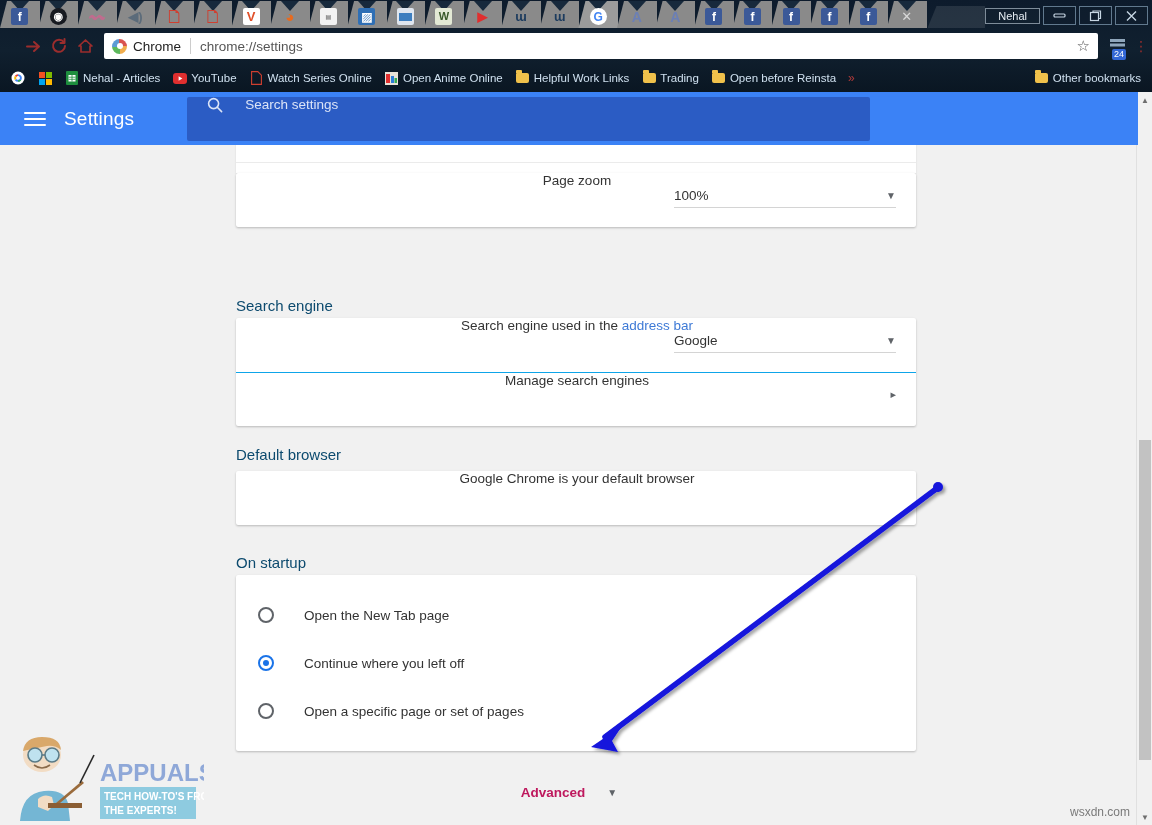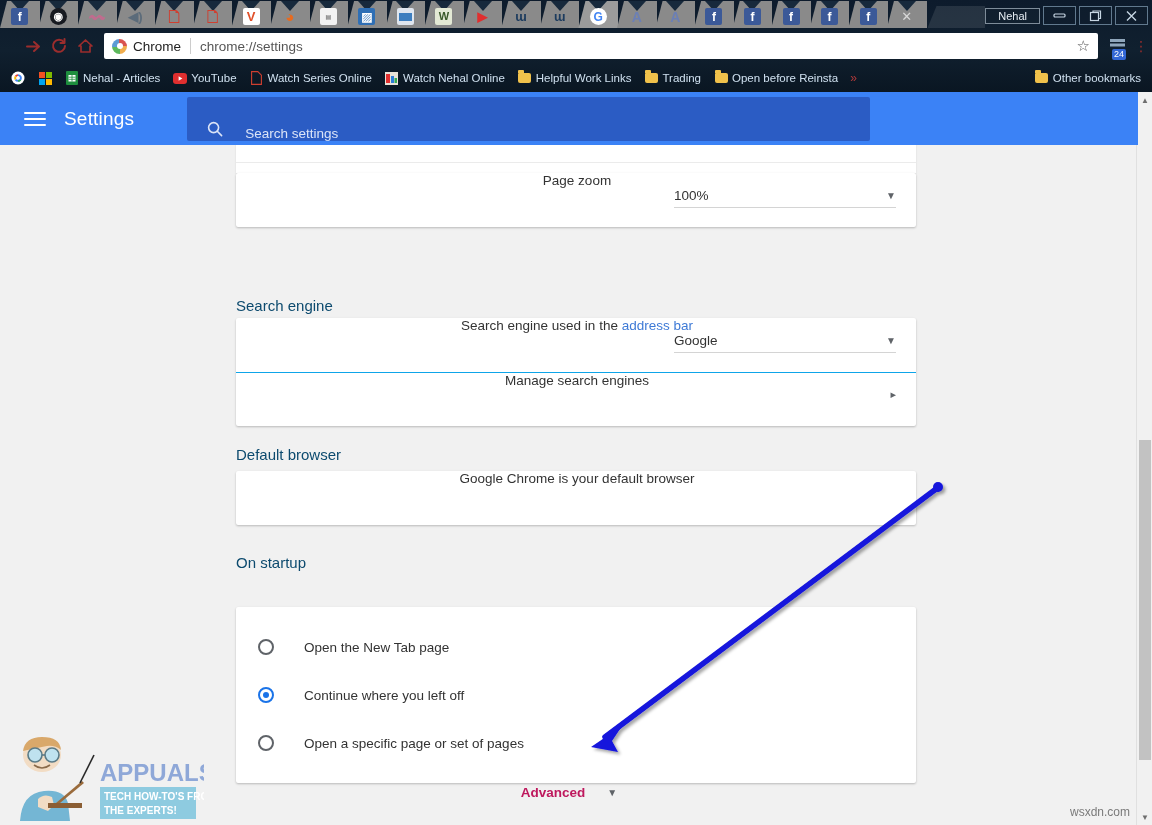--- a/index.html
+++ b/index.html
@@ -156,21 +156,21 @@
   }
   .hamburger { width: 22px; margin-left: 24px; }
   .hamburger span {
     display: block; height: 2px; background: #fff; margin: 4px 0; border-radius: 1px;
   }
   .settings-title {
     color: #fff; font-size: 19px; margin-left: 18px; letter-spacing: .2px;
   }
   .search-box {
     margin-left: 53px; width: 683px; height: 44px; background: #2b5cc4;
-    display: flex; align-items: flex-end; padding: 0 20px; border-radius: 2px;
+    display: flex; align-items: flex-start; padding: 0 20px; border-radius: 2px;
   }
   .search-glyph { color: #dbe4f7; font-size: 16px; margin-right: 22px; }
   .search-ph { color: #dbe4f7; font-size: 13.5px; }
 
   .content {
     position: absolute; left: 0; top: 53px; width: 1138px; height: 680px;
   }
   .card {
     position: absolute; left: 236px; width: 680px;
     background: #fff; border-radius: 2px;
@@ -450,21 +450,21 @@
     </div>
     <div class="bm">
       <span class="bm-ico">
         <svg width="13" height="13" viewBox="0 0 13 13">
             <rect width="13" height="13" fill="#e8e2d8"></rect>
             <rect x="1" y="2" width="4" height="9" fill="#e02f2f"></rect>
             <rect x="6" y="4" width="3" height="7" fill="#2f7ed8"></rect>
             <rect x="9.5" y="6" width="2.5" height="5" fill="#34a853"></rect>
           </svg>
       </span>
-      <span>Watch Nehal Online</span>
+      <span>Open Anime Online</span>
     </div>
     <div class="bm">
       <span class="bm-ico">
           <i class="folder"></i>
         </span>
       <span>Helpful Work Links</span>
     </div>
     <div class="bm">
       <span class="bm-ico">
           <i class="folder"></i>
@@ -523,21 +523,21 @@
       </div>
 
       <div class="section-label" style="top:301px">Default browser</div>
       <div class="card" style="top:326px">
         <div class="row">
           <span class="row-label">Google Chrome is your default browser</span>
         </div>
       </div>
 
       <div class="section-label" style="top:409px">On startup</div>
-      <div class="card" style="top:430px; padding:16px 0 16px 0;margin-top:32px;">
+      <div class="card" style="top:430px; padding:16px 0 16px 0;">
         <div class="radio-row">
           <span class="radio"></span>
           <span class="radio-label">Open the New Tab page</span>
         </div>
         <div class="radio-row">
           <span class="radio sel"></span>
           <span class="radio-label">Continue where you left off</span>
         </div>
         <div class="radio-row">
           <span class="radio"></span>

